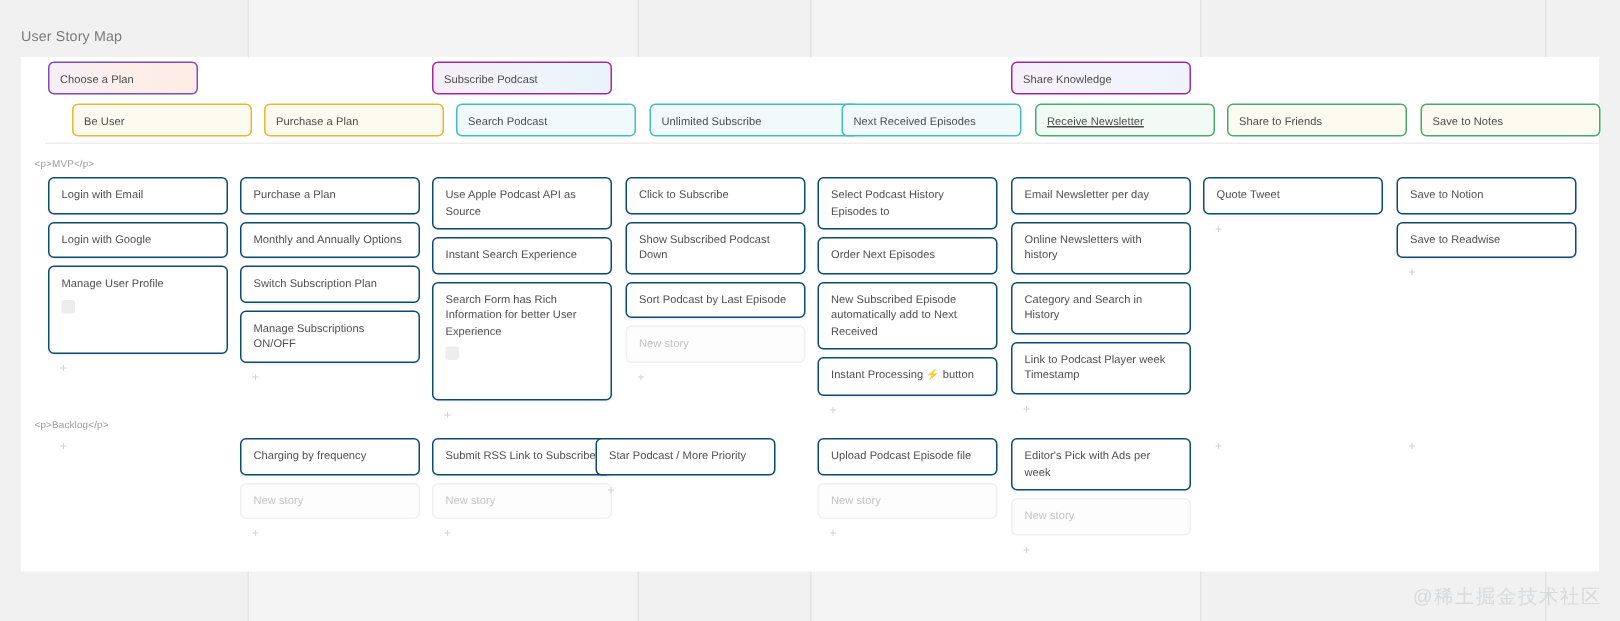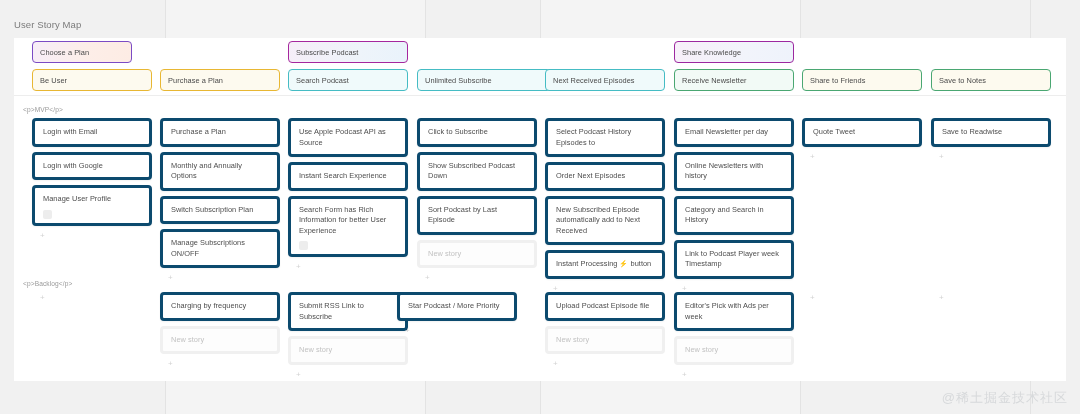--- a/index.html
+++ b/index.html
@@ -62,20 +62,21 @@
   }
 
   
   .band-activities {
     position: relative;
     height: 29px;
   }
   .band-steps {
     position: relative;
     height: 29px;
+    margin-left: 16px;
   }
   .band-sep {
     position: absolute;
     left: 0;
     right: 0;
     height: 1px;
     background: #ededed;
   }
 
   .hcard {
@@ -142,30 +143,30 @@
     position: absolute;
     top: 0;
   }
 
   .story-card {
     position: relative;
     width: 100%;
     min-height: 23px;
     margin-bottom: 5px;
     background: #ffffff;
-    border: 3px solid #0c4a6e;
+    border: 1px solid #0c4a6e;
     border-radius: 4px;
     box-shadow: 0 1px 2px rgba(0,0,0,.055);
     padding: 6px 8px 6px 8px;
     font-size: 7.4px;
     line-height: 10.5px;
     color: #4d4d4d;
     letter-spacing: .04px;
   }
-  .story-card.tall { padding-bottom: 4px; }
+  .story-card.tall { padding-bottom: 26px; }
   .story-card .thumb {
     display: block;
     width: 9px;
     height: 9px;
     border-radius: 2px;
     background: #ededed;
     margin-top: 5px;
   }
   .story-card.placeholder {
     color: #c2c2c2;
@@ -241,21 +242,21 @@
         </div>
         <div class="hcard hc-teal" style="left: 274px; width: 120px; top: 2px;">
           <span>Search Podcast</span>
         </div>
         <div class="hcard hc-teal" style="left: 403px; width: 140px; top: 2px;">
           <span>Unlimited Subscribe</span>
         </div>
         <div class="hcard hc-teal" style="left: 531px; width: 120px; top: 2px;">
           <span>Next Received Episodes</span>
         </div>
-        <div class="hcard hc-green-plain" style="left: 660px; width: 120px; top: 2px;">
+        <div class="hcard hc-green-plain" style="left: 660px; width: 120px; top: 2px; text-decoration: underline;">
           <span>Receive Newsletter</span>
         </div>
         <div class="hcard hc-green-cream" style="left: 788px; width: 120px; top: 2px;">
           <span>Share to Friends</span>
         </div>
         <div class="hcard hc-green-cream" style="left: 917px; width: 120px; top: 2px;">
           <span>Save to Notes</span>
         </div>
       </div>
     <div id="releases">
@@ -299,20 +300,21 @@
             <div class="story-card"><span>Online Newsletters with history</span></div>
             <div class="story-card"><span>Category and Search in History</span></div>
             <div class="story-card"><span>Link to Podcast Player week Timestamp</span></div>
             <button class="add-btn">+</button>
           </div>
           <div class="column" style="left: 788px; width: 120px; top: 16px;">
             <div class="story-card"><span>Quote Tweet</span></div>
             <button class="add-btn">+</button>
           </div>
           <div class="column" style="left: 917px; width: 120px; top: 16px;">
+            <div class="story-card"><span>Save to Notion</span></div>
             <div class="story-card"><span>Save to Readwise</span></div>
             <button class="add-btn">+</button>
           </div>
         </div>
         <div class="release" style="height: 95px; margin-top: 2px;">
           <div class="release-label" style="top: 4px;">&lt;p&gt;Backlog&lt;/p&gt;</div>
           <div class="column" style="left: 18px; width: 120px; top: 16px;">
             <button class="add-btn">+</button>
           </div>
           <div class="column" style="left: 146px; width: 120px; top: 16px;">

